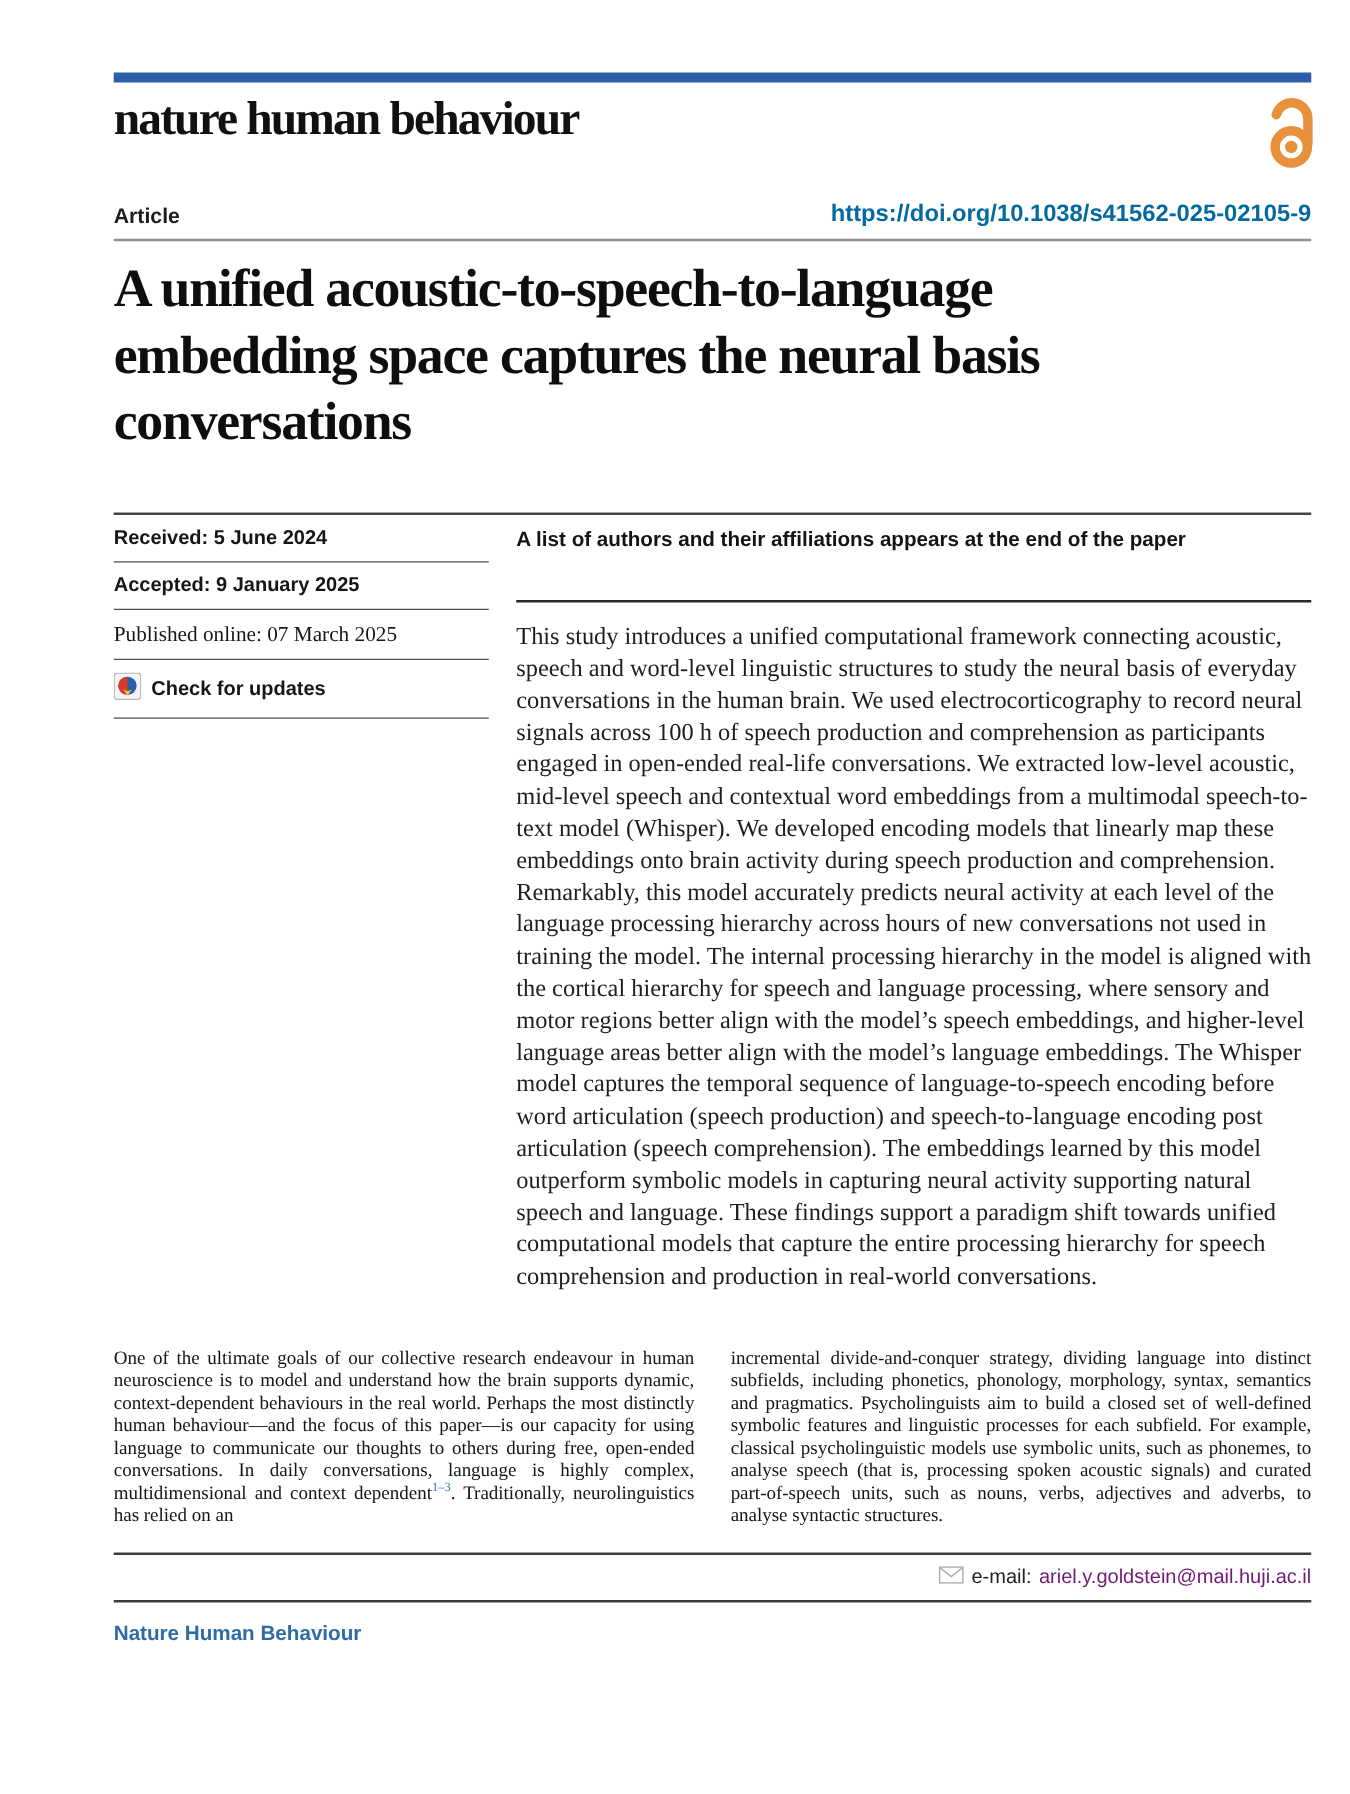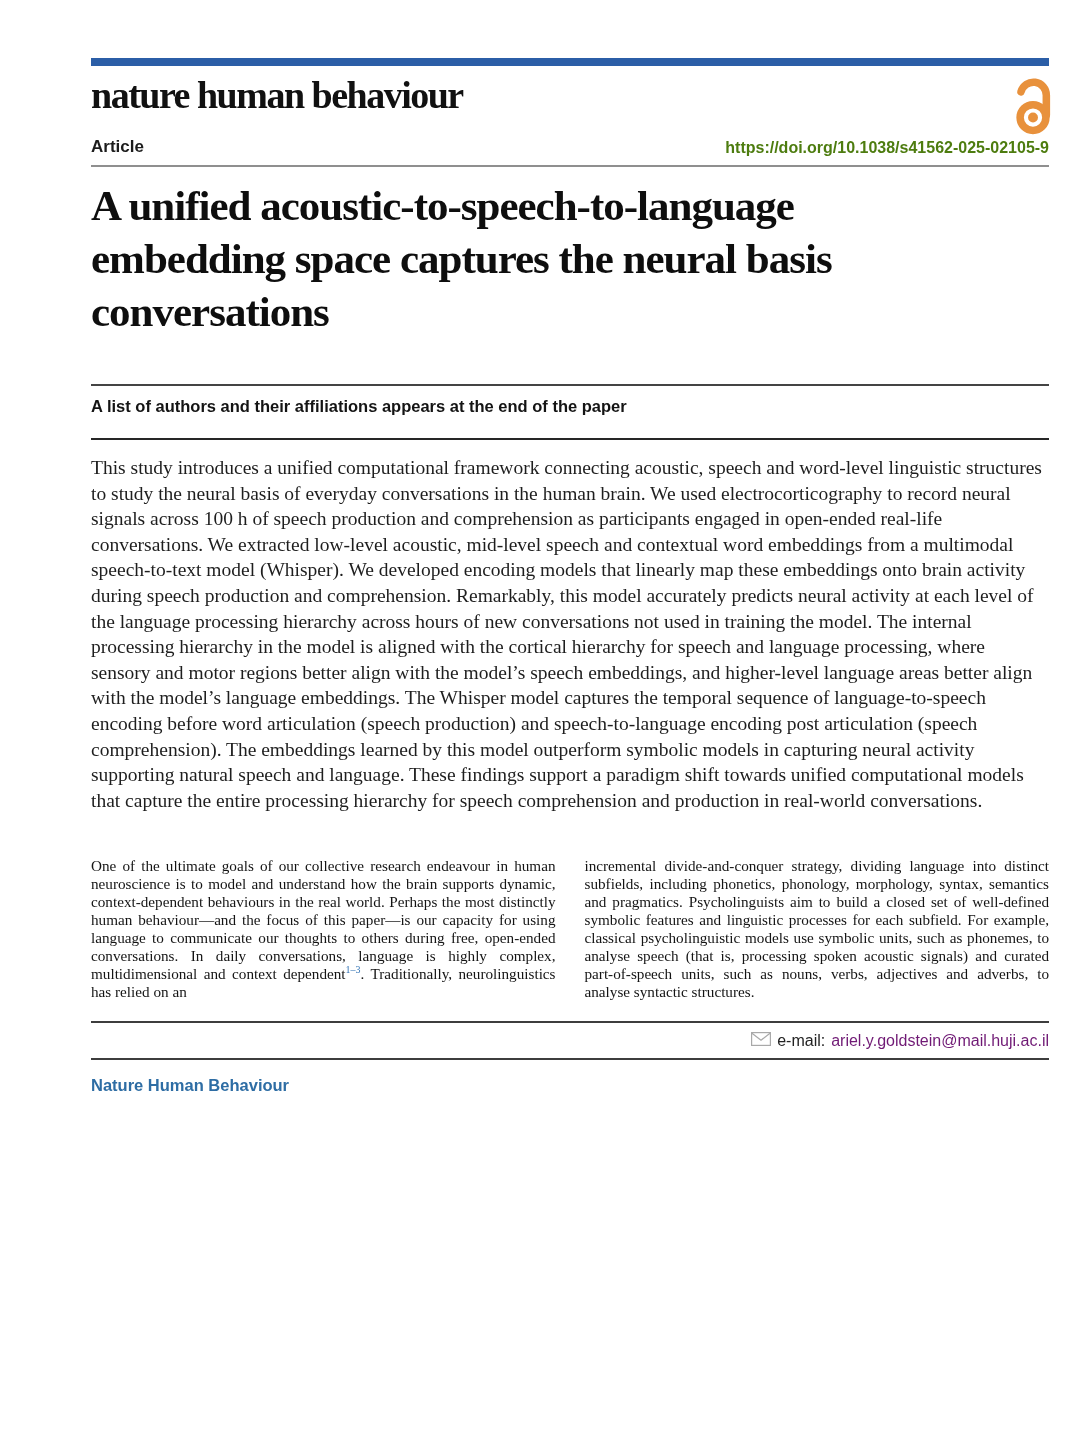--- a/index.html
+++ b/index.html
@@ -18,44 +18,44 @@
   
   .topbar{height:8px;background:#2b5ea7;}
   .logo-row{display:flex;justify-content:space-between;align-items:flex-start;margin-top:9px;height:62px;}
   .journal-logo{
     font-family:"Liberation Serif",serif;
     font-weight:700;font-size:38px;letter-spacing:-1.5px;color:#111;
     line-height:1.1;
   }
   .oa-icon{margin-right:-8px;margin-top:0;}
 
-  .article-row{display:flex;justify-content:space-between;align-items:flex-end;}
+  .article-row{display:flex;justify-content:space-between;align-items:flex-end;margin-top:24px;}
   .article-type{font-family:"Liberation Sans",sans-serif;font-weight:700;font-size:17px;color:#1c1c1c;}
-  .doi-link{font-family:"Liberation Sans",sans-serif;font-weight:700;font-size:16px;color:#4d7c0f;text-decoration:none;}
+  .doi-link{font-family:"Liberation Sans",sans-serif;font-weight:700;font-size:19px;color:#0369a1;text-decoration:none;}
   .rule-article{border:none;border-top:2px solid #8f8f8f;margin:8px 0 0 0;}
 
   
   .title{margin-top:12px;font-weight:700;font-size:43px;line-height:53px;letter-spacing:-1px;color:#0e0e0e;}
   .title div{white-space:nowrap;}
 
   
   .rule-full{border:none;border-top:2px solid #444;margin:46px 0 0 0;}
 
   .main-grid{display:flex;gap:22px;}
   .meta-col{width:300px;flex:0 0 300px;}
   .meta-row{
     padding:10px 0 9px 0;border-bottom:1.6px solid #4d4d4d;
     font-family:"Liberation Sans",sans-serif;font-weight:700;font-size:16px;color:#161616;
   }
   .meta-row.serif-row{font-family:"Liberation Serif",serif;font-weight:400;font-size:17px;}
   .check-row{display:flex;align-items:center;gap:8px;cursor:pointer;}
 
   .right-col{flex:1;min-width:0;}
   .authors-note{
-    box-sizing:border-box;height:54px;padding-top:11px;
+    box-sizing:border-box;height:70px;padding-top:11px;
     border-bottom:2px solid #262626;
     font-family:"Liberation Sans",sans-serif;font-weight:700;font-size:16.5px;color:#141414;
   }
   .abstract{
     margin-top:15px;
     font-size:19.5px;line-height:25.6px;color:#1e1e1e;
     text-align:left;
   }
 
   
@@ -107,20 +107,36 @@
     <h1 class="title" style="margin:12px 0 0 0;">
       <div>A unified acoustic-to-speech-to-language</div>
       <div>embedding space captures the neural basis</div>
       <div>conversations</div>
     </h1>
 
     <hr class="rule-full">
 
     <div class="main-grid">
 
+      <div class="meta-col">
+        <div class="meta-row">Received: 5 June 2024</div>
+        <div class="meta-row">Accepted: 9 January 2025</div>
+        <div class="meta-row serif-row">Published online: 07 March 2025</div>
+        <div class="meta-row check-row">
+          <span>
+            <svg width="22" height="22" viewBox="0 0 24 24" aria-hidden="true">
+              <rect x="0.5" y="0.5" width="23" height="23" rx="2.5" fill="#f4f4f4" stroke="#b5b5b5"></rect>
+              <circle cx="12" cy="11.6" r="8" fill="#2b5fa7"></circle>
+              <path d="M12 3.6 a8 8 0 0 0 0 16 z" fill="#d8392b"></path>
+              <path d="M8.2 14.6 L12 20.2 L15.8 14.6 Q12 17.6 8.2 14.6 Z" fill="#f3c53d"></path>
+            </svg>
+          </span>
+          <span>Check for updates</span>
+        </div>
+      </div>
 
       <div class="right-col">
         <div class="authors-note">A list of authors and their affiliations appears at the end of the paper</div>
         <div class="abstract">This study introduces a unified computational framework connecting acoustic, speech and word-level linguistic structures to study the neural basis of everyday conversations in the human brain. We used electrocorticography to record neural signals across 100 h of speech production and comprehension as participants engaged in open-ended real-life conversations. We extracted low-level acoustic, mid-level speech and contextual word embeddings from a multimodal speech-to-text model (Whisper). We developed encoding models that linearly map these embeddings onto brain activity during speech production and comprehension. Remarkably, this model accurately predicts neural activity at each level of the language processing hierarchy across hours of new conversations not used in training the model. The internal processing hierarchy in the model is aligned with the cortical hierarchy for speech and language processing, where sensory and motor regions better align with the model’s speech embeddings, and higher-level language areas better align with the model’s language embeddings. The Whisper model captures the temporal sequence of language-to-speech encoding before word articulation (speech production) and speech-to-language encoding post articulation (speech comprehension). The embeddings learned by this model outperform symbolic models in capturing neural activity supporting natural speech and language. These findings support a paradigm shift towards unified computational models that capture the entire processing hierarchy for speech comprehension and production in real-world conversations.</div>
       </div>
     </div>
 
     <div class="body-cols">
       <div class="body-col">
         <span>One of the ultimate goals of our collective research endeavour in human neuroscience is to model and understand how the brain supports dynamic, context-dependent behaviours in the real world. Perhaps the most distinctly human behaviour—and the focus of this paper—is our capacity for using language to communicate our thoughts to others during free, open-ended conversations. In daily conversations, language is highly complex, multidimensional and context dependent</span><span class="ref-sup">1–3</span><span>. Traditionally, neurolinguistics has relied on an</span>

